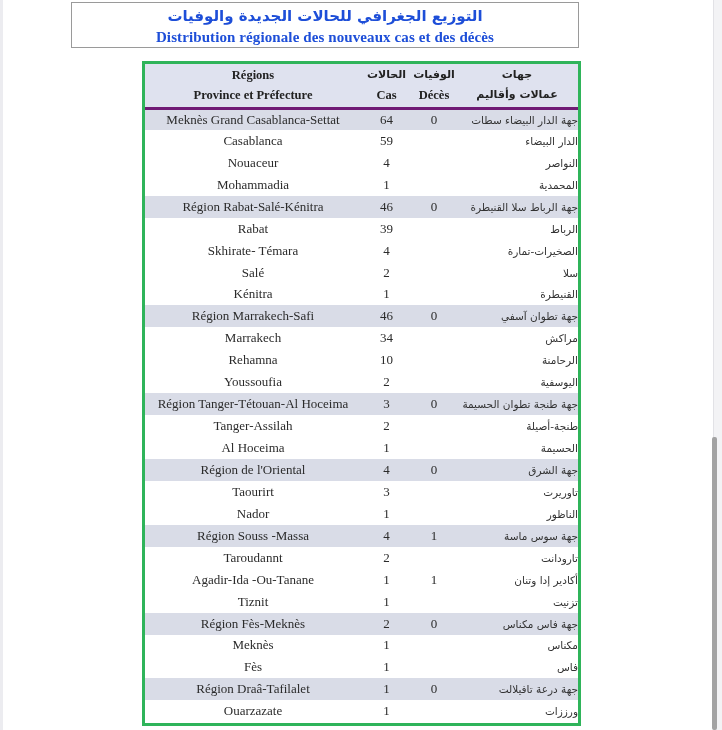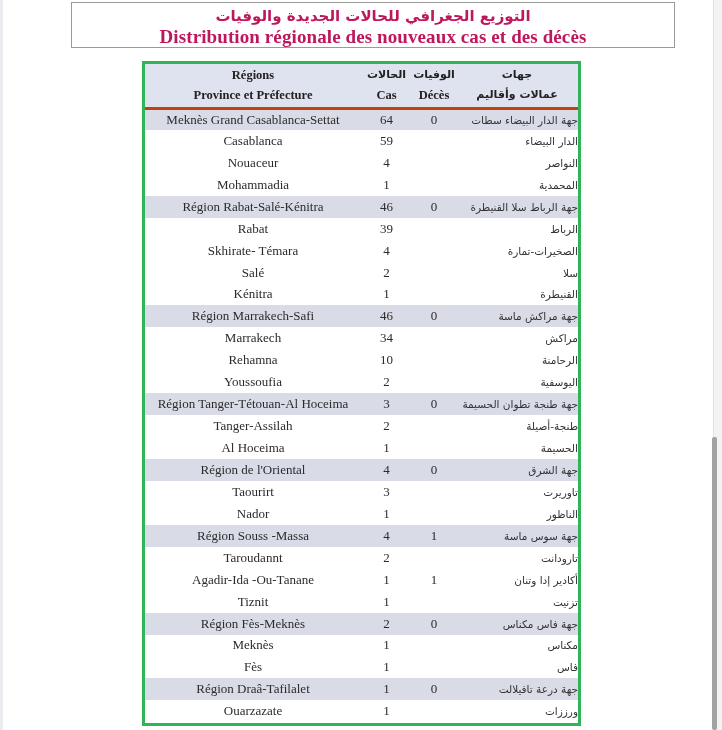--- a/index.html
+++ b/index.html
@@ -7,35 +7,35 @@
     width:722px; height:730px; overflow:hidden; position:relative;
     background:#ffffff;
     font-family:"Liberation Serif", "DejaVu Serif", serif;
     color:#2a2a2a;
   }
   .left-edge { position:absolute; left:0; top:0; width:3px; height:730px; background:#ececf0; }
   .scroll-track { position:absolute; left:713px; top:0; width:9px; height:730px; background:#f3f3f5; border-left:1px solid #e2e2e6; }
   .scroll-thumb { position:absolute; left:712px; top:437px; width:5px; height:293px; background:#a3a3a3; border-radius:2px; }
 
   .title-box {
-    position:absolute; left:71px; top:2px; width:604px; height:46px;
+    position:absolute; left:71px; top:2px; width:508px; height:46px;
     border:1.5px solid #9a9a9a; box-sizing:border-box; background:#fff;
-    text-align:center; color:#be185d;
+    text-align:center; color:#1d4ed8;
   }
   .title-ar { font-family:"DejaVu Sans", sans-serif; font-weight:bold; font-size:15px; line-height:20px; margin-top:3px; direction:rtl; }
-  .title-fr { font-weight:bold; font-size:19px; line-height:22px; letter-spacing:0.1px; }
+  .title-fr { font-weight:bold; font-size:15px; line-height:22px; letter-spacing:0.1px; }
 
   .table-wrap {
     position:absolute; left:142px; top:61px; width:439px; height:665px;
     border:3px solid #2fb45a; box-sizing:border-box; background:#fff;
   }
   table { border-collapse:collapse; width:100%; table-layout:fixed; }
   col.c1 { width:216px; } col.c2 { width:51px; } col.c3 { width:44px; } col.c4 { width:122px; }
   thead tr { background:#dfe2ef; height:44px; }
-  thead th { font-weight:bold; font-size:12.5px; line-height:20px; padding:0; vertical-align:middle; border-bottom:3px solid #c2410c; color:#222; }
+  thead th { font-weight:bold; font-size:12.5px; line-height:20px; padding:0; vertical-align:middle; border-bottom:3px solid #701a75; color:#222; }
   thead th .ar { font-family:"DejaVu Sans", sans-serif; font-size:11px; display:block; direction:rtl; }
   tbody tr { height:21.95px; }
   tbody td { font-size:13px; text-align:center; padding:0; vertical-align:middle; white-space:nowrap; overflow:hidden; color:#2b2b2b; }
   tbody tr.region { background:#d9dce7; }
   td.ar { font-family:"DejaVu Sans", sans-serif; font-size:10.5px; direction:rtl; text-align:right; color:#333; }
 </style>
 </head>
 <body>
 
 <div class="left-edge"></div>
@@ -125,21 +125,21 @@
         <tr class="province">
           <td>Kénitra</td>
           <td>1</td>
           <td></td>
           <td class="ar">القنيطرة</td>
         </tr>
         <tr class="region">
           <td>Région Marrakech-Safi</td>
           <td>46</td>
           <td>0</td>
-          <td class="ar">جهة مراكش ماسة</td>
+          <td class="ar">جهة تطوان آسفي</td>
         </tr>
         <tr class="province">
           <td>Marrakech</td>
           <td>34</td>
           <td></td>
           <td class="ar">مراكش</td>
         </tr>
         <tr class="province">
           <td>Rehamna</td>
           <td>10</td>

